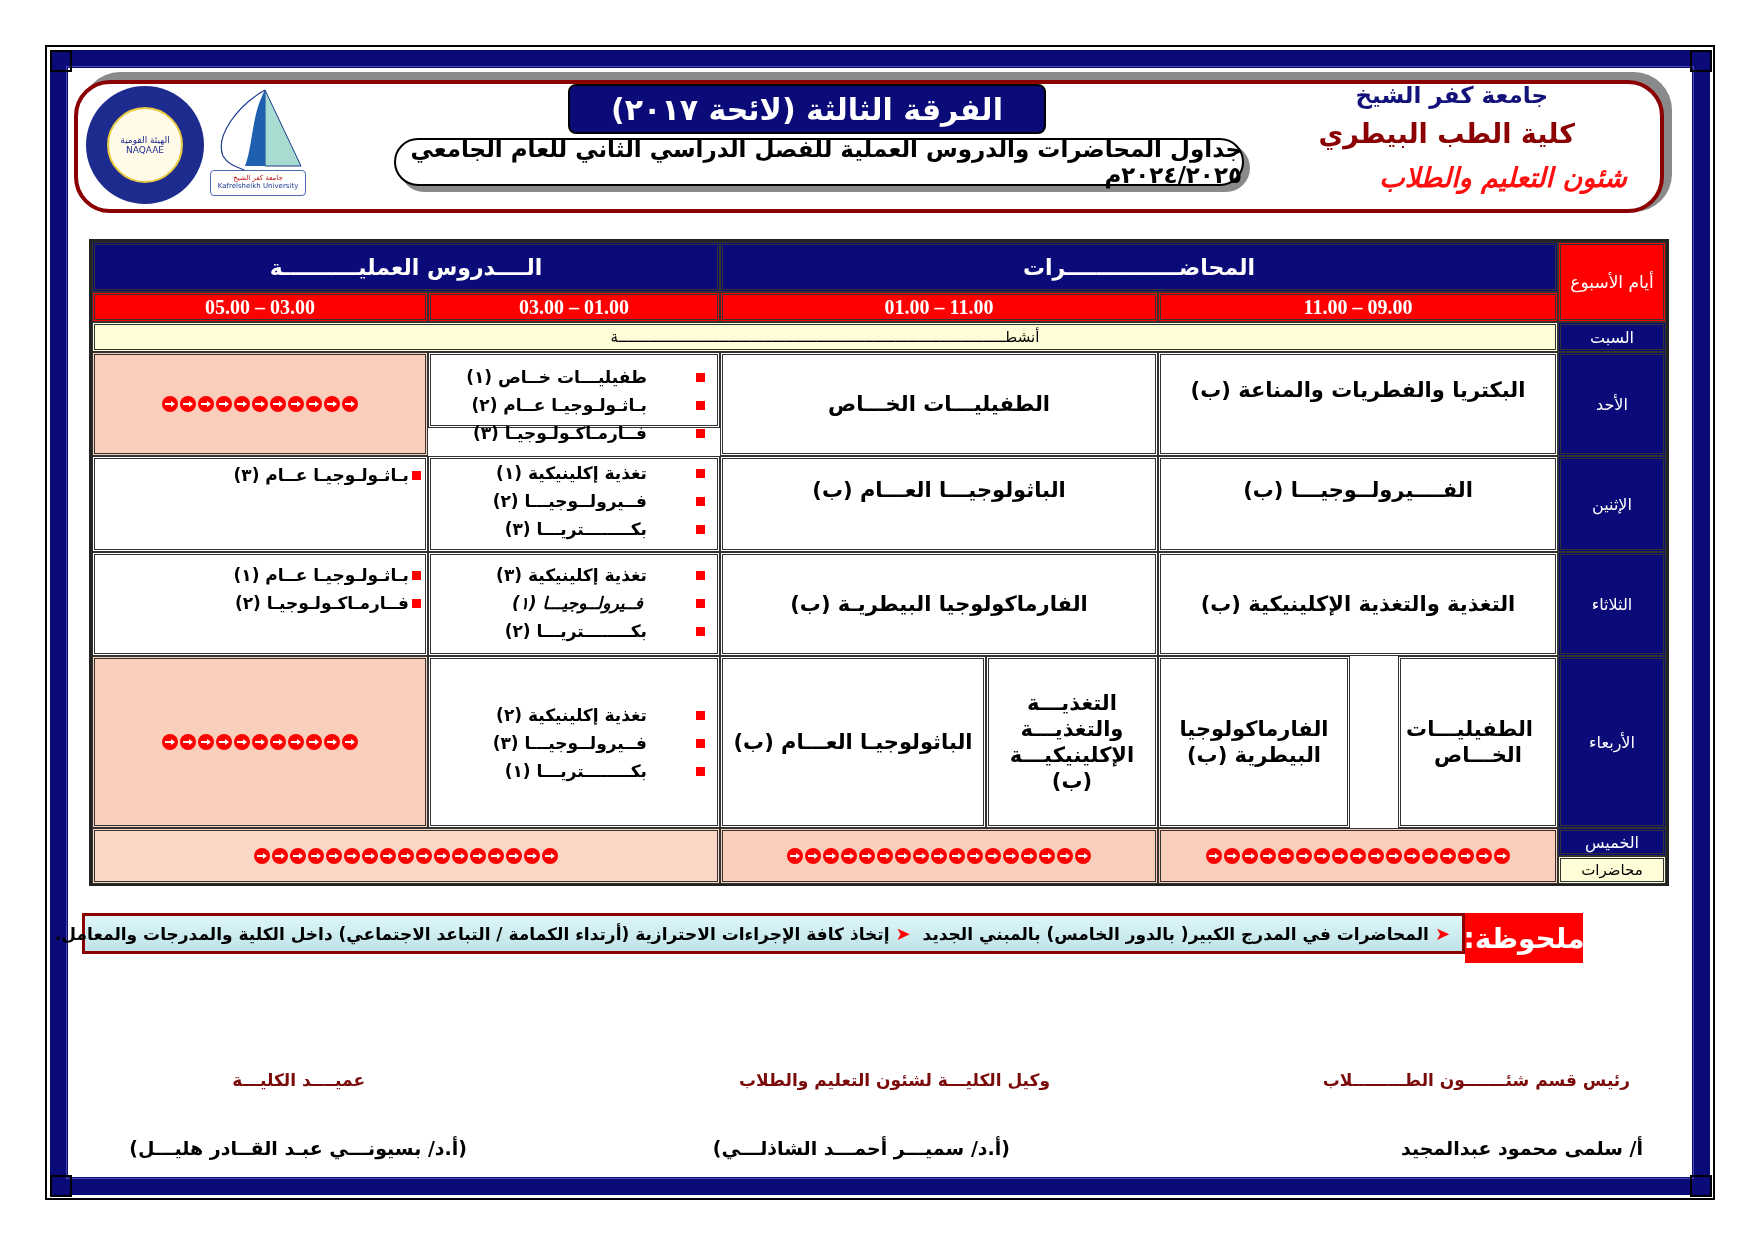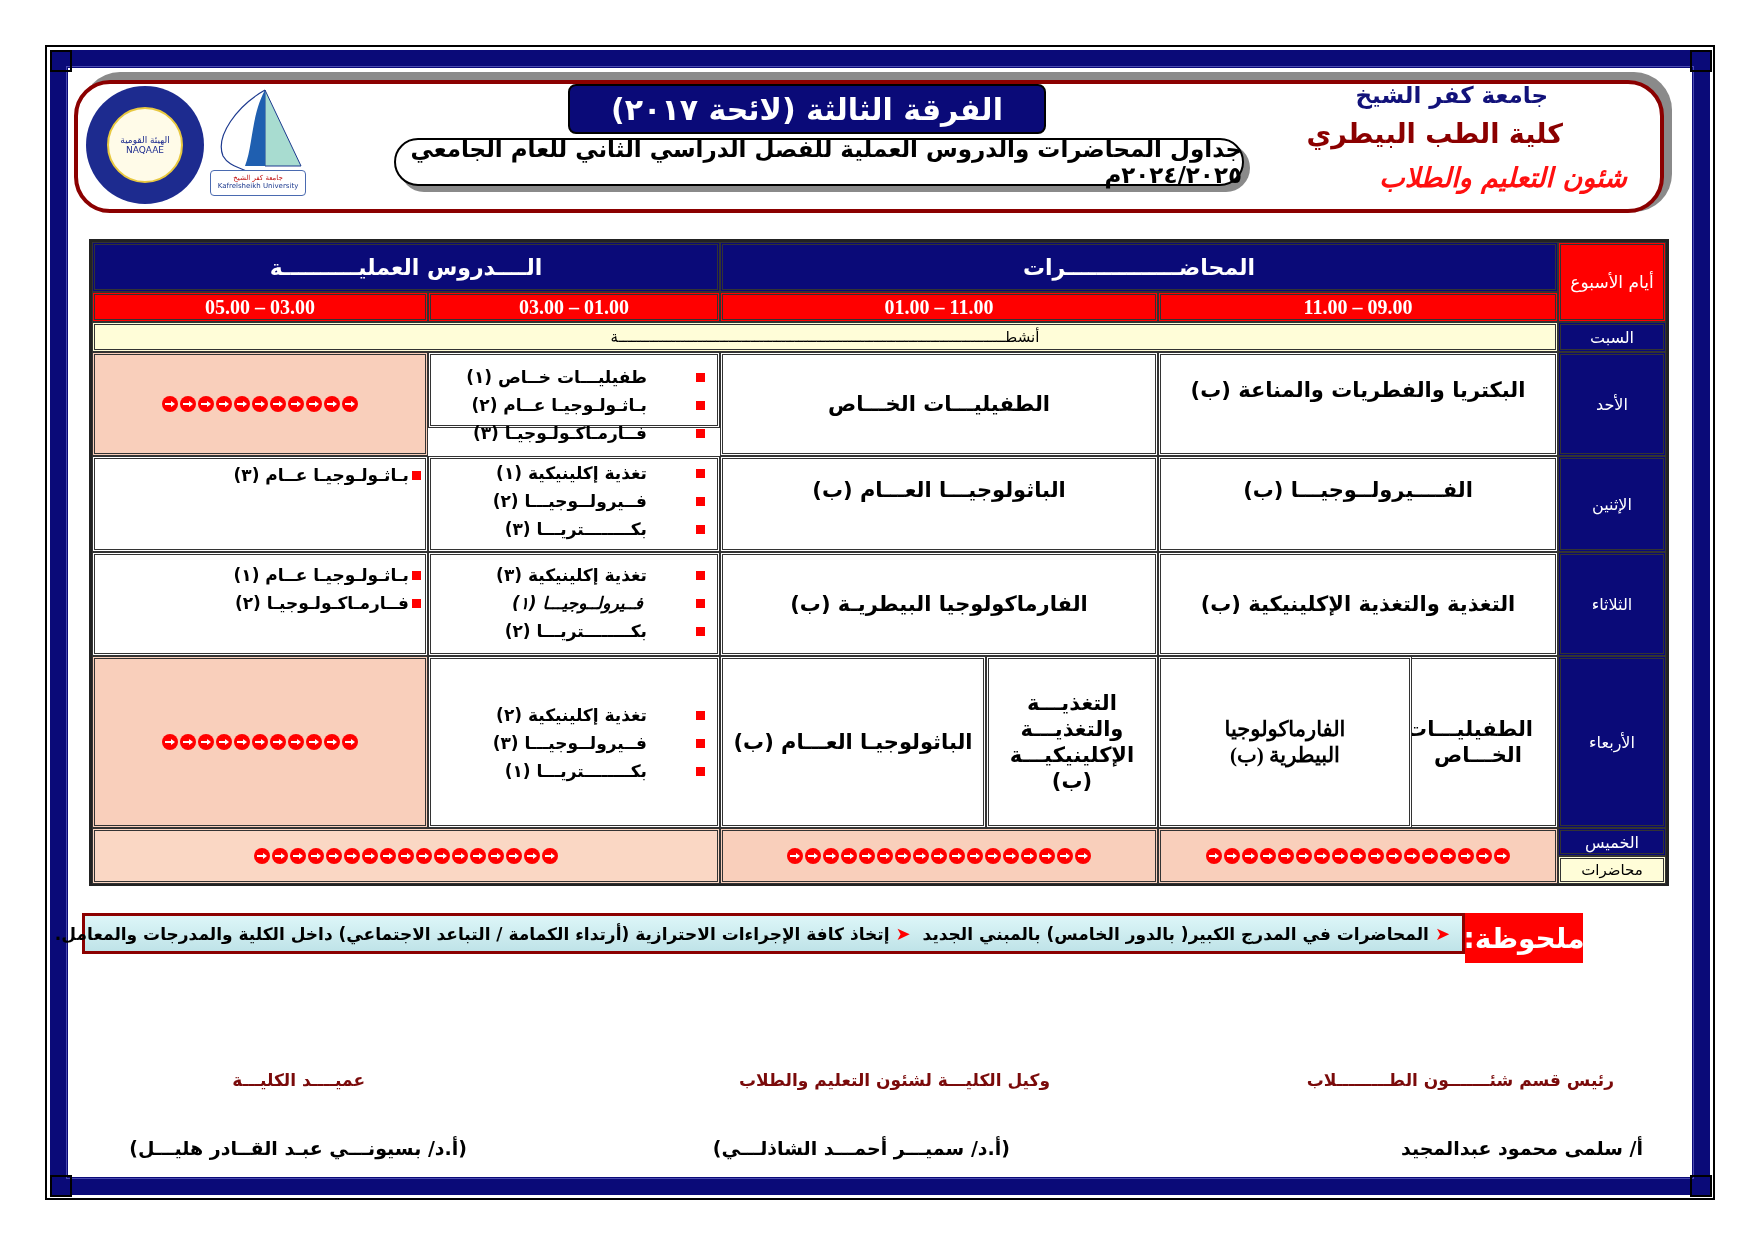--- a/index.html
+++ b/index.html
@@ -27,21 +27,21 @@
 
   .title-box { position:absolute; left:568px; top:84px; width:478px; height:50px; background:#0a0a78;
                border:2px solid #000; border-radius:8px; box-sizing:border-box;
                color:#fff; font-weight:bold; font-size:30px; display:flex; align-items:center; justify-content:center; direction:rtl; }
   .subtitle-shadow { position:absolute; left:400px; top:144px; width:850px; height:48px; border-radius:24px; background:#8a8a8a; }
   .subtitle-box { position:absolute; left:394px; top:138px; width:850px; height:48px; border-radius:24px;
                   border:2px solid #000; background:#fff; box-sizing:border-box;
                   font-weight:bold; font-size:23px; color:#000; display:flex; align-items:center; justify-content:center; direction:rtl; }
 
   .uni-name { position:absolute; right:207px; top:82px; font-weight:bold; font-size:23px; color:#12127a; direction:rtl; }
-  .faculty-name { position:absolute; right:192px; top:118px; font-weight:bold; font-size:27px; color:#8b0000; direction:rtl; }
+  .faculty-name { position:absolute; right:180px; top:118px; font-weight:bold; font-size:27px; color:#8b0000; direction:rtl; }
   .dept-name { position:absolute; right:128px; top:162px; font-weight:bold; font-size:27px; color:#ff1010; direction:rtl; font-style:italic; }
 
   
   .tbl { position:absolute; left:89px; top:239px; width:1580px; height:647px; border:3px solid #222;
          box-sizing:border-box; background:#fff; }
   .cell { position:absolute; box-sizing:border-box; border:3px double #333; }
   .navy { background:#0a0a78; color:#fff; }
   .red { background:#ff0000; color:#fff; }
   .cream { background:#fffdd8; }
   .peach { background:#f9cfbb; }
@@ -215,21 +215,21 @@
     <li><span class="bullet" style="right:4px;"></span><span style="margin-right:16px;">فــارمـاكـولـوجيـا (٢)</span></li>
   </ul>
 </div>
 
 <div class="cell navy center" style="left:1558px;top:656px;width:108px;height:172px;">
   <span class="day-text">الأربعاء</span>
 </div>
 <div class="cell white center" style="left:1398px;top:656px;width:160px;height:172px;">
   <span class="lec-text" style="width:110px;">الطفيليـــات الخـــاص</span>
 </div>
-<div class="cell white center" style="left:1158px;top:656px;width:254px;height:172px;font-family:Liberation Serif, serif;">
+<div class="cell white center" style="left:1158px;top:656px;width:192px;height:172px;">
   <span class="lec-text" style="width:150px;">الفارماكولوجيا البيطرية (ب)</span>
 </div>
 <div class="cell white center" style="left:986px;top:656px;width:172px;height:172px;">
   <span class="lec-text" style="width:130px;">التغذيـــة والتغذيـــة الإكلينيكيـــة (ب)</span>
 </div>
 <div class="cell white center" style="left:720px;top:656px;width:266px;height:172px;">
   <span class="lec-text">الباثولوجيـا العـــام (ب)</span>
 </div>
 <div class="cell white" style="left:428px;top:656px;width:292px;height:172px;padding-top:42px;">
   <ul class="lab-list">
@@ -326,20 +326,20 @@
 
 <div class="note-box">
   <span class="chev">➤</span>
   <span>المحاضرات في المدرج الكبير( بالدور الخامس) بالمبني الجديد</span>
   <span style="width:30px;display:inline-block;"></span>
   <span class="chev">➤</span>
   <span>إتخاذ كافة الإجراءات الاحترازية (أرتداء الكمامة / التباعد الاجتماعي) داخل الكلية والمدرجات والمعامل.</span>
 </div>
 <div class="note-label" style="left:1465px;">ملحوظة:</div>
 
-<div class="sig-title" style="right:141px;">رئيس قسم شئـــــــون الطـــــــــلاب</div>
+<div class="sig-title" style="right:125px;">رئيس قسم شئـــــــون الطـــــــــلاب</div>
 <div class="sig-name" style="right:112px;">أ/ سلمى محمود عبدالمجيد</div>
 
 <div class="sig-title" style="right:705px;">وكيل الكليـــة لشئون التعليم والطلاب</div>
 <div class="sig-name" style="right:745px;">(أ.د/ سميـــر أحمـــد الشاذلـــي)</div>
 
 <div class="sig-title" style="right:1390px;">عميــــد الكليـــة</div>
 <div class="sig-name" style="right:1288px;">(أ.د/ بسيونـــي عبـد القــادر هليـــل)</div>
 
 </body></html>

